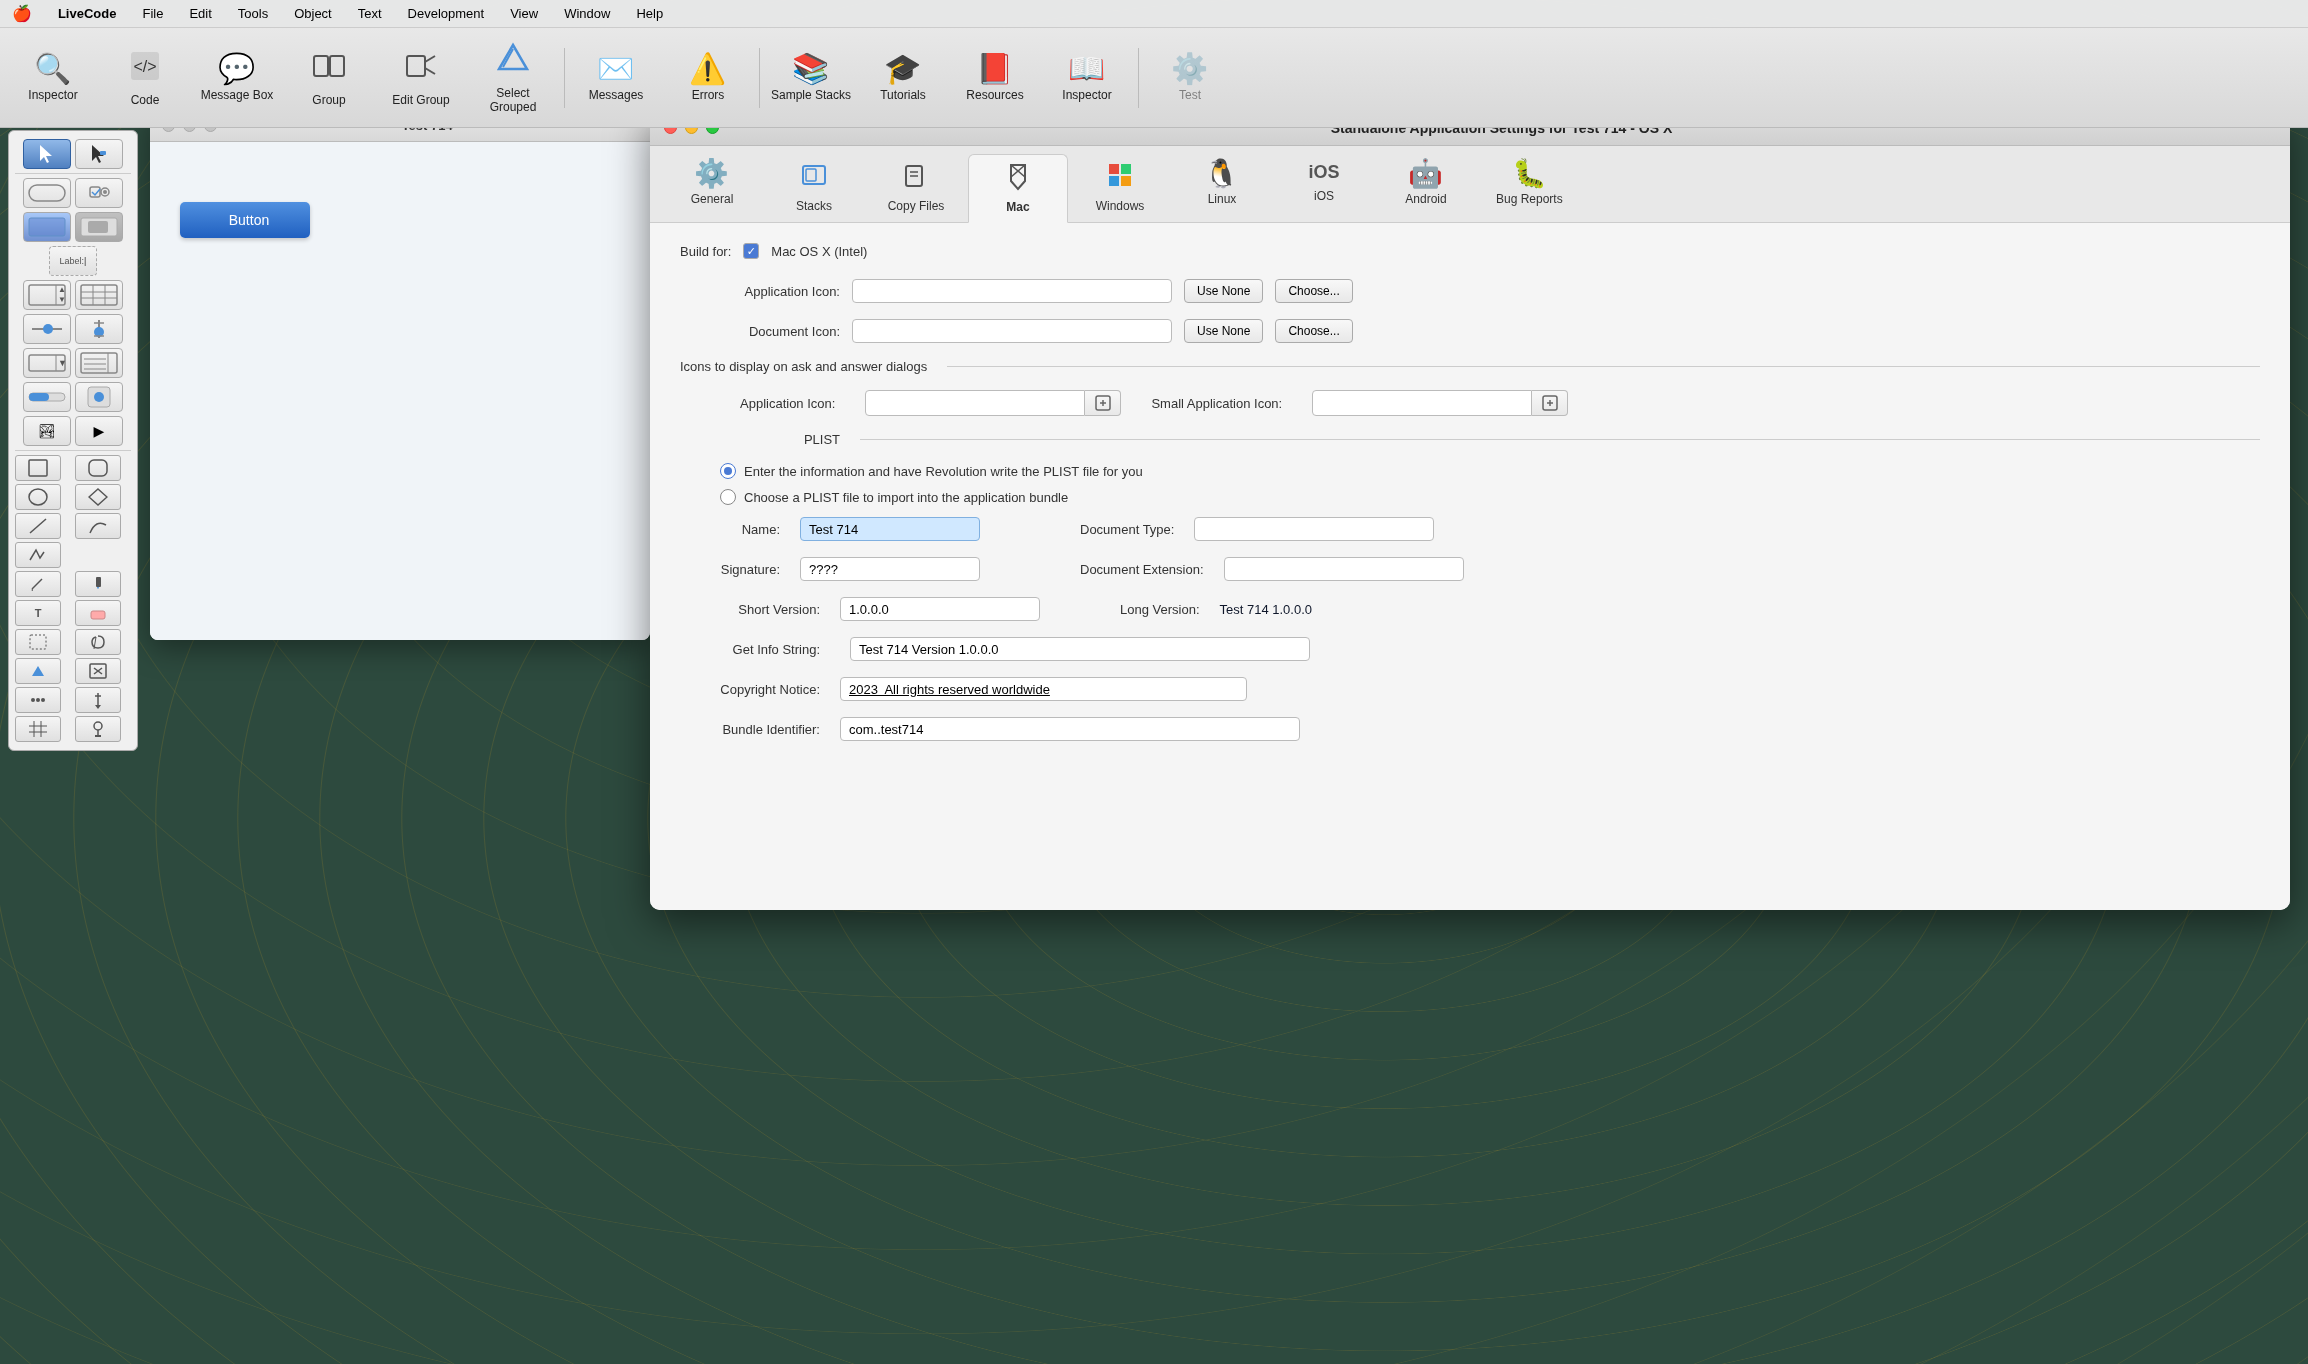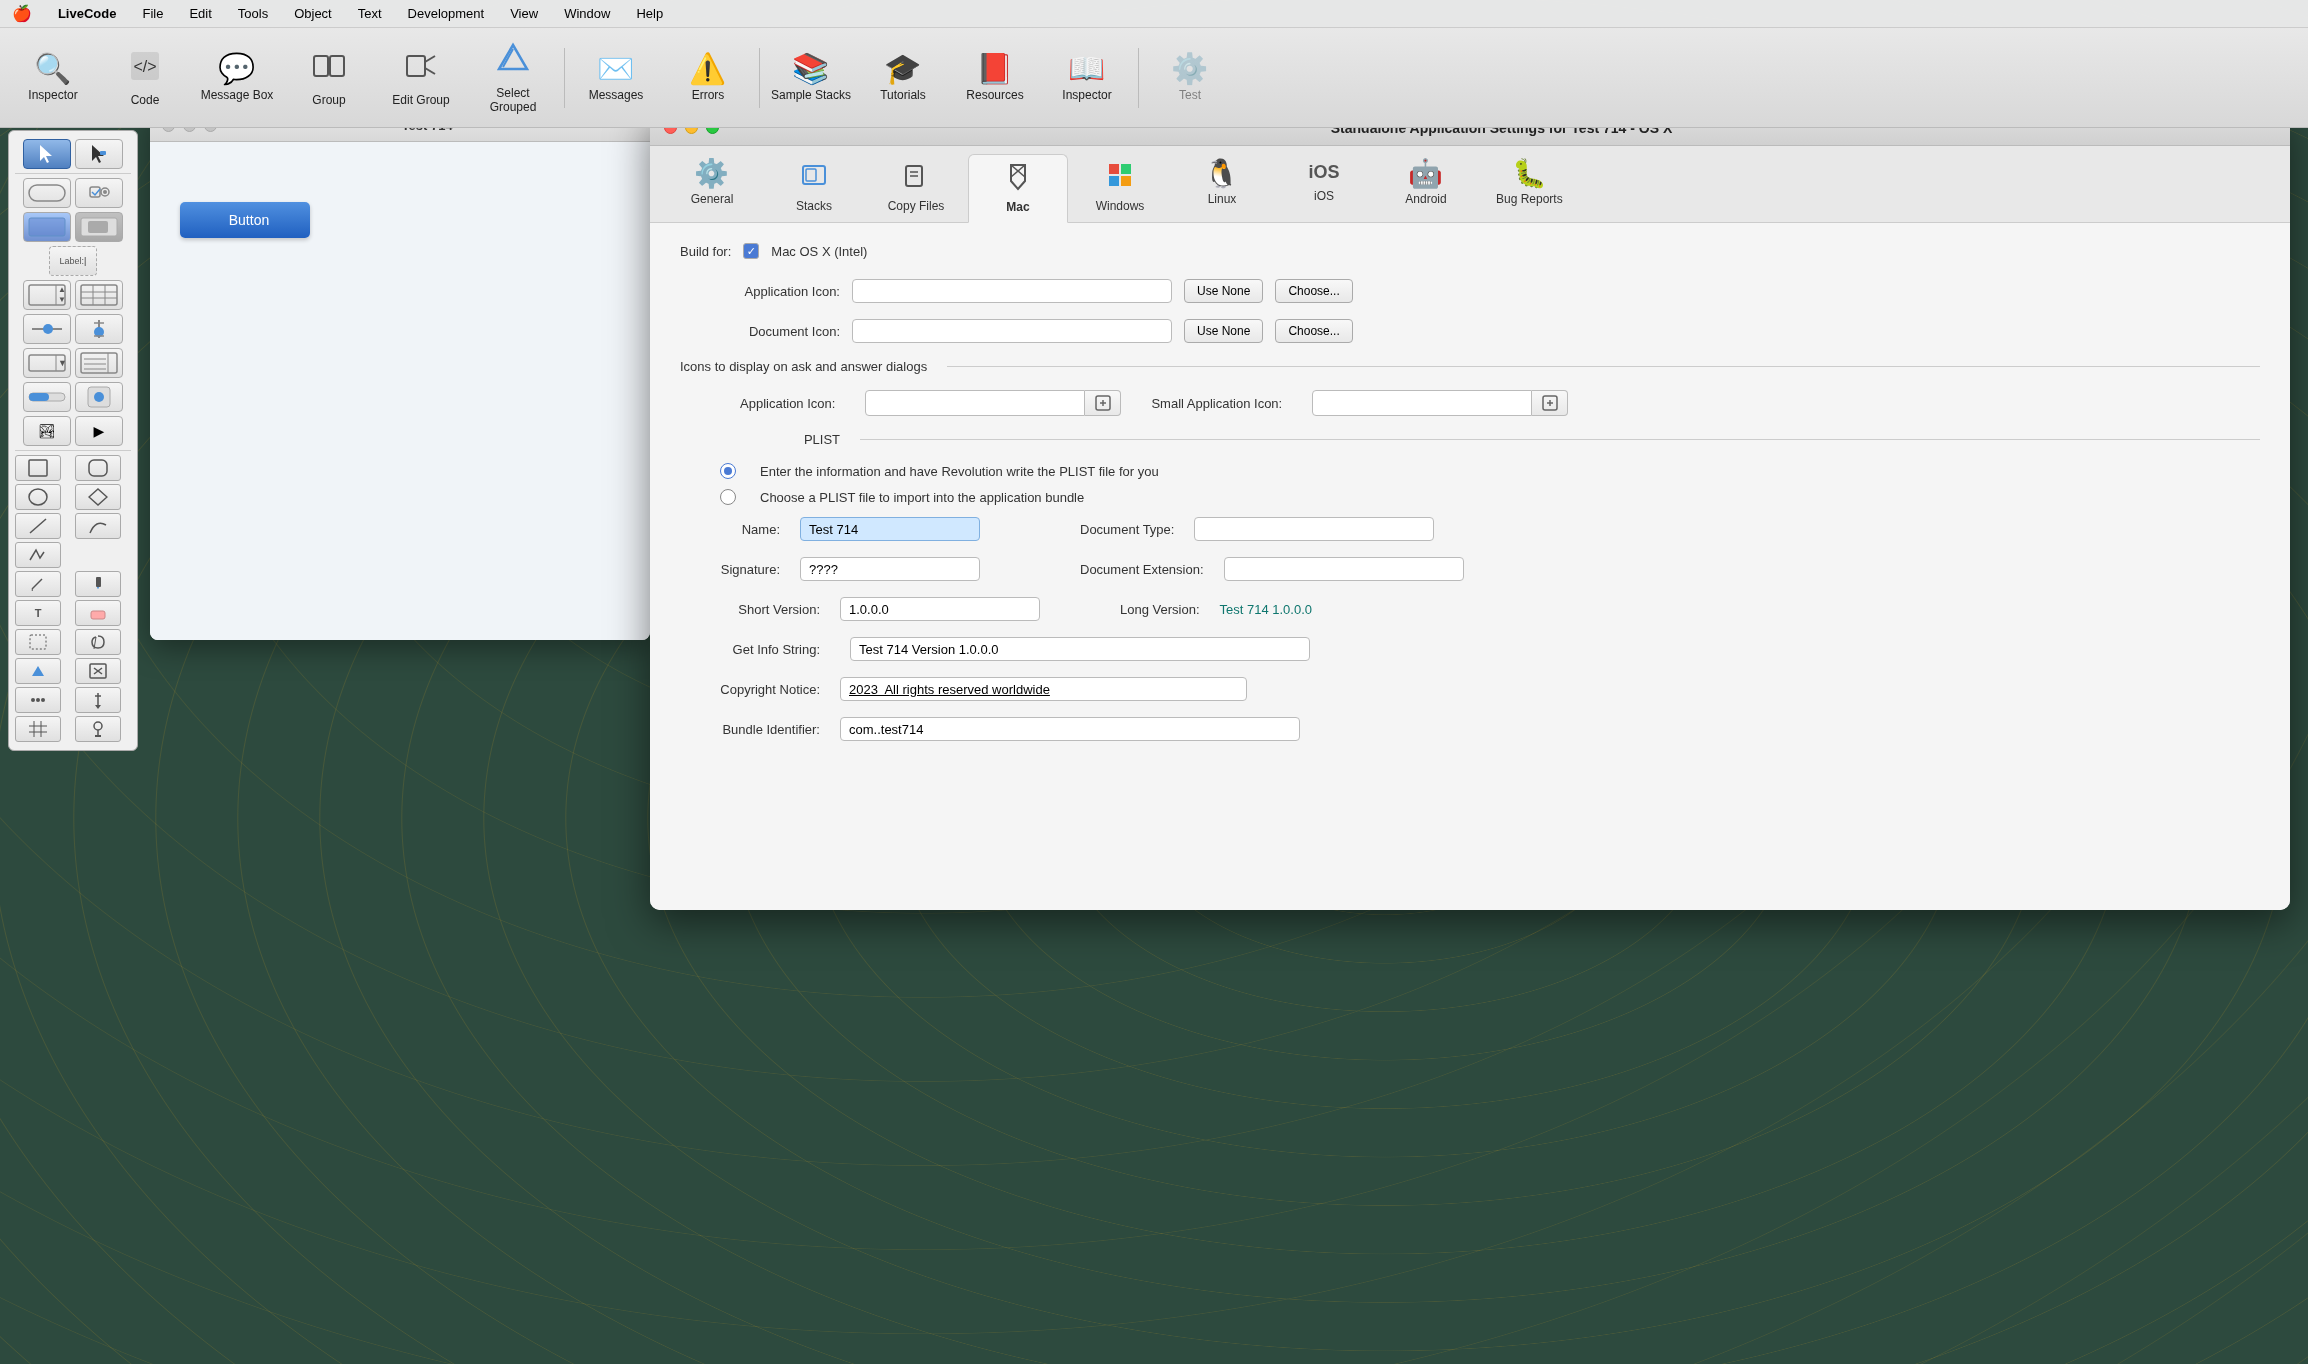--- a/index.html
+++ b/index.html
@@ -343,21 +343,21 @@
       display: flex;
       align-items: center;
       justify-content: center;
       color: white;
       font-size: 11px;
       cursor: pointer;
     }
     .radio-option {
       display: flex;
       align-items: center;
-      gap: 24px;
+      gap: 8px;
       margin-bottom: 10px;
       cursor: pointer;
     }
     .radio-dot {
       width: 16px;
       height: 16px;
       border-radius: 50%;
       border: 1px solid #888;
       background: white;
       display: flex;
@@ -395,21 +395,21 @@
       border: 1px solid #bbb;
       border-left: none;
       border-radius: 0 4px 4px 0;
       background: linear-gradient(to bottom, #f8f8f8, #e8e8e8);
       display: flex;
       align-items: center;
       justify-content: center;
       cursor: pointer;
       font-size: 12px;
     }
-    .version-value { font-size: 13px; color: #0f766e; }
+    .version-value { font-size: 13px; color: #0f172a; }
     .long-input {
       width: 400px;
     }
     .build-for-row {
       display: flex;
       align-items: center;
       gap: 12px;
       margin-bottom: 20px;
     }
   </style>

